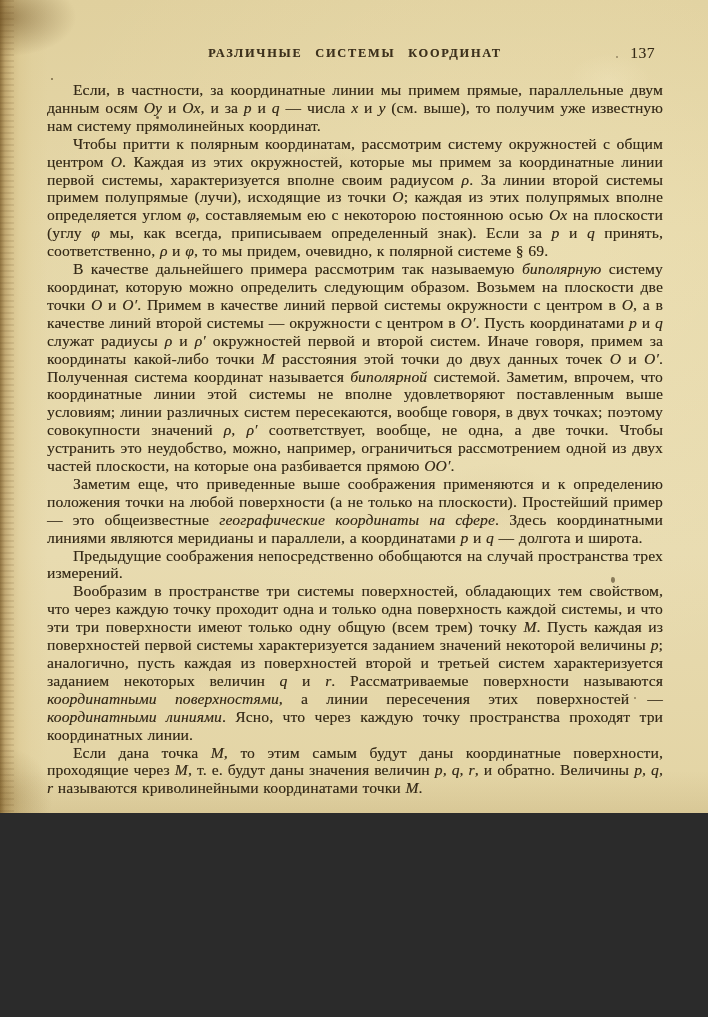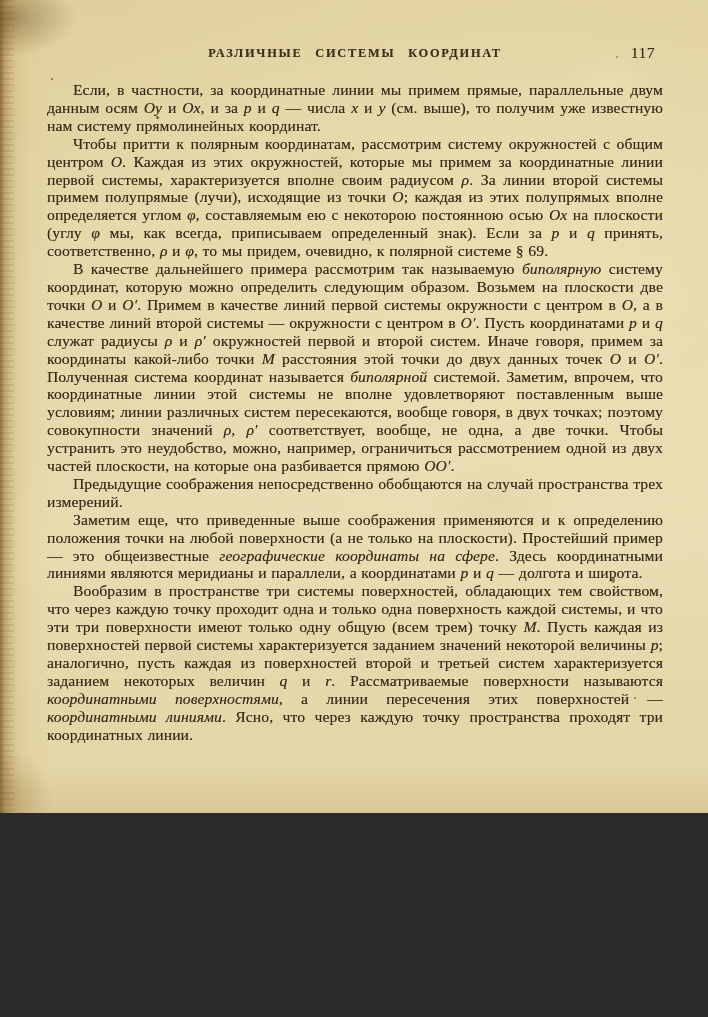--- a/index.html
+++ b/index.html
@@ -104,30 +104,31 @@
   <div class="edge-left"></div>
   <div class="corner-smudge-tl"></div>
   <div class="corner-smudge-bl"></div>
   <div class="vignette-bottom"></div>
   <div class="mottle"></div>
 
   <div class="page-inner">
 
     <div class="running-head">
       <span class="head-title">РАЗЛИЧНЫЕ СИСТЕМЫ КООРДИНАТ</span>
-      <span class="page-num">117</span>
+      <span class="page-num">137</span>
     </div>
 
     <div class="body-text">
       <p>Если, в частности, за координатные линии мы примем прямые, параллельные двум данным осям <i>Oy</i> и <i>Ox</i>, и за <i>p</i> и <i>q</i> — числа <i>x</i> и <i>y</i> (см. выше), то получим уже известную нам систему прямолинейных координат.</p>
       <p>Чтобы притти к полярным координатам, рассмотрим систему окружностей с общим центром <i>O</i>. Каждая из этих окружностей, которые мы примем за координатные линии первой системы, характеризуется вполне своим радиусом <i>ρ</i>. За линии второй системы примем полупрямые (лучи), исходящие из точки <i>O</i>; каждая из этих полупрямых вполне определяется углом <i>φ</i>, составляемым ею с некоторою постоянною осью <i>Ox</i> на плоскости (углу <i>φ</i> мы, как всегда, приписываем определенный знак). Если за <i>p</i> и <i>q</i> принять, соответственно, <i>ρ</i> и <i>φ</i>, то мы придем, очевидно, к полярной системе § 69.</p>
       <p>В качестве дальнейшего примера рассмотрим так называемую <i>биполярную</i> систему координат, которую можно определить следующим образом. Возьмем на плоскости две точки <i>O</i> и <i>O′</i>. Примем в качестве линий первой системы окружности с центром в <i>O</i>, а в качестве линий второй системы — окружности с центром в <i>O′</i>. Пусть координатами <i>p</i> и <i>q</i> служат радиусы <i>ρ</i> и <i>ρ′</i> окружностей первой и второй систем. Иначе говоря, примем за координаты какой-либо точки <i>M</i> расстояния этой точки до двух данных точек <i>O</i> и <i>O′</i>. Полученная система координат называется <i>биполярной</i> системой. Заметим, впрочем, что координатные линии этой системы не вполне удовлетворяют поставленным выше условиям; линии различных систем пересекаются, вообще говоря, в двух точках; поэтому совокупности значений <i>ρ, ρ′</i> соответствует, вообще, не одна, а две точки. Чтобы устранить это неудобство, можно, например, ограничиться рассмотрением одной из двух частей плоскости, на которые она разбивается прямою <i>OO′</i>.</p>
+      <p>Заметим еще, что приведенные выше соображения применяются и к определению положения точки на любой поверхности (а не только на плоскости). Простейший пример — это общеизвестные <i>географические координаты на сфере</i>. Здесь координатными линиями являются меридианы и параллели, а координатами <i>p</i> и <i>q</i> — долгота и широта.</p>
       <p>Предыдущие соображения непосредственно обобщаются на случай пространства трех измерений.</p>
-      <p>Заметим еще, что приведенные выше соображения применяются и к определению положения точки на любой поверхности (а не только на плоскости). Простейший пример — это общеизвестные <i>географические координаты на сфере</i>. Здесь координатными линиями являются меридианы и параллели, а координатами <i>p</i> и <i>q</i> — долгота и широта.</p>
       <p>Вообразим в пространстве три системы поверхностей, обладающих тем свойством, что через каждую точку проходит одна и только одна поверхность каждой системы, и что эти три поверхности имеют только одну общую (всем трем) точку <i>M</i>. Пусть каждая из поверхностей первой системы характеризуется заданием значений некоторой величины <i>p</i>; аналогично, пусть каждая из поверхностей второй и третьей систем характеризуется заданием некоторых величин <i>q</i> и <i>r</i>. Рассматриваемые поверхности называются <i>координатными поверхностями</i>, а линии пересечения этих поверхностей — <i>координатными линиями</i>. Ясно, что через каждую точку пространства проходят три координатных линии.</p>
+      <p>Если дана точка <i>M</i>, то этим самым будут даны координатные поверхности, проходящие через <i>M</i>, т. е. будут даны значения величин <i>p, q, r</i>, и обратно. Величины <i>p, q, r</i> называются криволинейными координатами точки <i>M</i>.</p>
     </div>
 
   </div>
 
   <div class="speck speck-a"></div>
   <div class="speck speck-b"></div>
   <div class="speck speck-c"></div>
   <div class="speck speck-d"></div>
   <div class="speck speck-e"></div>
 

